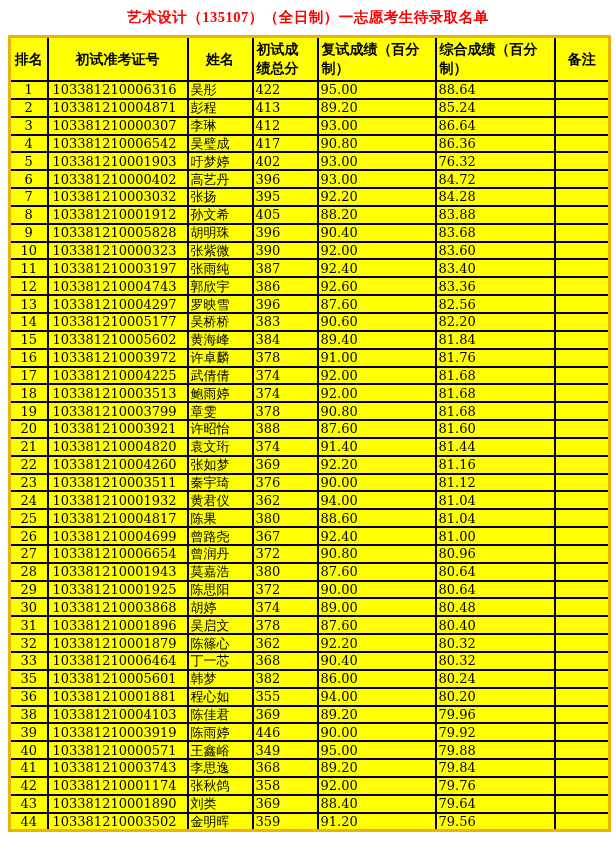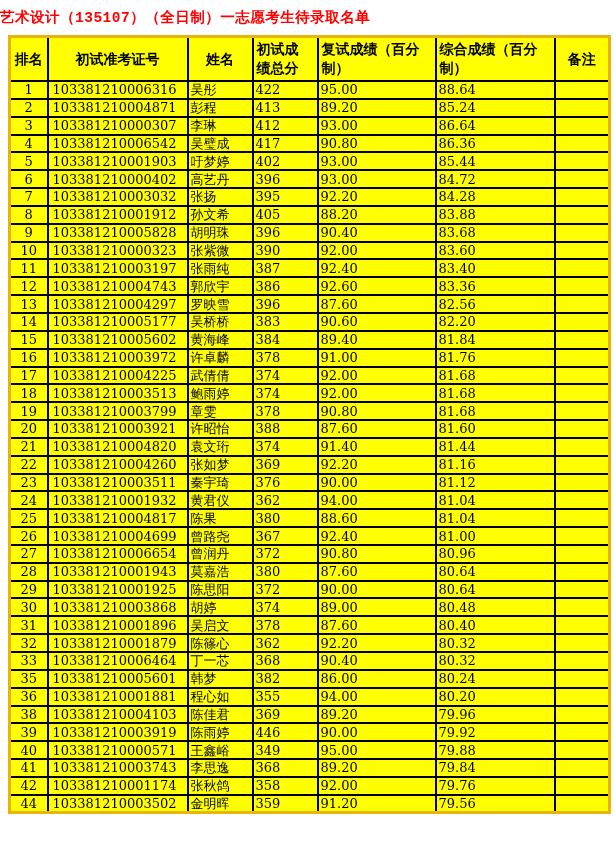--- a/index.html
+++ b/index.html
@@ -6,21 +6,22 @@
     margin: 0;
     padding: 0;
     width: 616px;
     height: 868px;
     background: #ffffff;
     font-family: "DejaVu Serif", "Liberation Serif", serif;
   }
   .page-title {
     margin: 0;
     padding-top: 8px;
-    font-family: Liberation Mono, monospace;
+    text-align: center;
+    font-family: Liberation Serif, serif;
     font-weight: bold;
     font-size: 14.5px;
     color: #ff0000;
     letter-spacing: 0.5px;
   }
   table.results {
     border-collapse: collapse;
     table-layout: fixed;
     margin: 8px 0 0 8px;
     width: 600px;
@@ -133,21 +134,21 @@
         <td>90.80</td>
         <td>86.36</td>
         <td></td>
       </tr>
       <tr>
         <td>5</td>
         <td>103381210001903</td>
         <td>吁梦婷</td>
         <td>402</td>
         <td>93.00</td>
-        <td>85.44</td>
+        <td>76.32</td>
         <td></td>
       </tr>
       <tr>
         <td>6</td>
         <td>103381210000402</td>
         <td>高艺丹</td>
         <td>396</td>
         <td>93.00</td>
         <td>84.72</td>
         <td></td>
@@ -452,20 +453,29 @@
       <tr>
         <td>42</td>
         <td>103381210001174</td>
         <td>张秋鸽</td>
         <td>358</td>
         <td>92.00</td>
         <td>79.76</td>
         <td></td>
       </tr>
       <tr>
+        <td>43</td>
+        <td>103381210001890</td>
+        <td>刘类</td>
+        <td>369</td>
+        <td>88.40</td>
+        <td>79.64</td>
+        <td></td>
+      </tr>
+      <tr>
         <td>44</td>
         <td>103381210003502</td>
         <td>金明晖</td>
         <td>359</td>
         <td>91.20</td>
         <td>79.56</td>
         <td></td>
       </tr>
     </tbody>
 </table>

